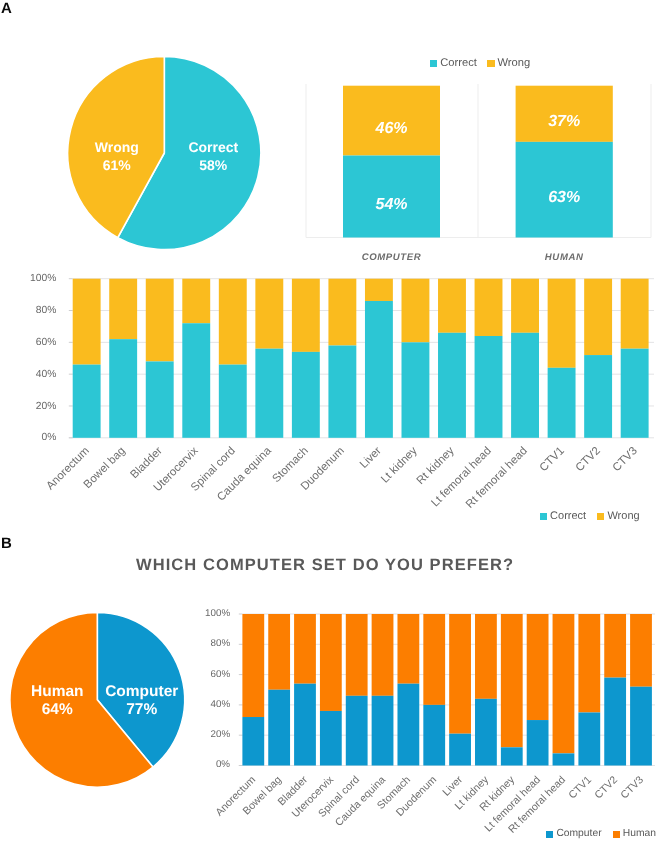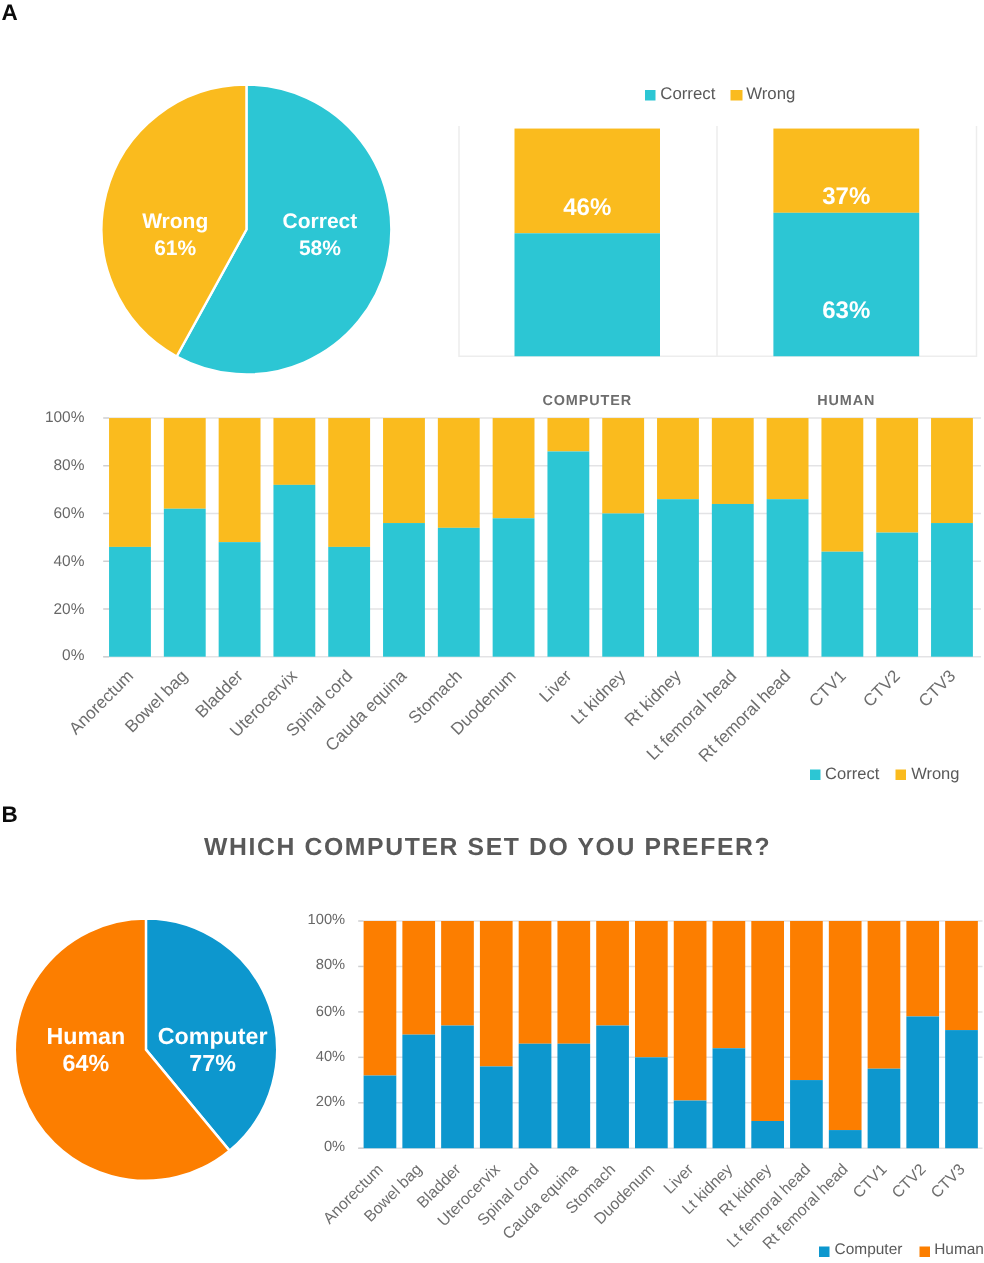--- a/index.html
+++ b/index.html
@@ -53,23 +53,23 @@
     </div>
 
 <svg class="abs" id="a-grp-svg" width="350" height="160" style="left:304px;top:82px;">
       <path d="M 2 2 L 2 155.5 L 347 155.5 L 347 2" fill="none" stroke="#EDEDED" stroke-width="1"></path>
       <line x1="174" y1="2" x2="174" y2="155.5" stroke="#EDEDED" stroke-width="1"></line>
       <rect x="39" y="3.700000000000003" width="97" height="69.828" fill="#FABB1E"></rect>
       <rect x="39" y="73.52799999999999" width="97" height="81.97200000000001" fill="#2CC6D4"></rect>
       <rect x="211.60000000000002" y="3.700000000000003" width="97.19999999999993" height="56.166" fill="#FABB1E"></rect>
       <rect x="211.60000000000002" y="59.865999999999985" width="97.19999999999993" height="95.63400000000001" fill="#2CC6D4"></rect>
     </svg>
-<div class="abs" id="a-grp-labels" style="left: 0px; top: 18px; width: 656px; height: 260px;">
+<div class="abs" id="a-grp-labels" style="left: 0px; top: 8px; width: 656px; height: 260px; font-style: italic;">
       <div class="abs bar-val" style="left: 351.5px; top: 112.614px; width: 80px;">46%</div>
-      <div class="abs bar-val" style="left: 351.5px; top: 188.514px; width: 80px; margin-top: 35px;">54%</div>
+      <div class="abs bar-val" style="left: 351.5px; top: 188.514px; width: 80px;">54%</div>
       <div class="abs cat-label" style="left: 331.5px; top: 244.4px; width: 120px;">COMPUTER</div>
       <div class="abs bar-val" style="left: 524.2px; top: 105.783px; width: 80px;">37%</div>
       <div class="abs bar-val" style="left: 524.2px; top: 181.683px; width: 80px;">63%</div>
       <div class="abs cat-label" style="left: 504.2px; top: 244.4px; width: 120px;">HUMAN</div>
     </div>
 <div class="abs legend" id="a-grp-legend" style="left:429.8px;top:55.5px;"><span class="legend-sw" style="width: 7.5px; height: 7.5px; background: rgb(44, 198, 212); margin-right: 2.9px;"></span><span class="legend-tx" style="font-size: 11.2px;">Correct</span><span class="legend-sw" style="width: 7.5px; height: 7.5px; background: rgb(250, 187, 30); margin-right: 2.9px; margin-left: 10.2px;"></span><span class="legend-tx" style="font-size: 11.2px;">Wrong</span></div>
 
 <svg class="abs" id="a-stk-svg" width="656" height="175" style="left:0px;top:272px;">
       <line x1="68.8" y1="165.8" x2="654" y2="165.8" stroke="#E3E3E5" stroke-width="1"></line>
       <line x1="72.7" y1="133.98000000000002" x2="654" y2="133.98000000000002" stroke="#E3E3E5" stroke-width="1"></line>

